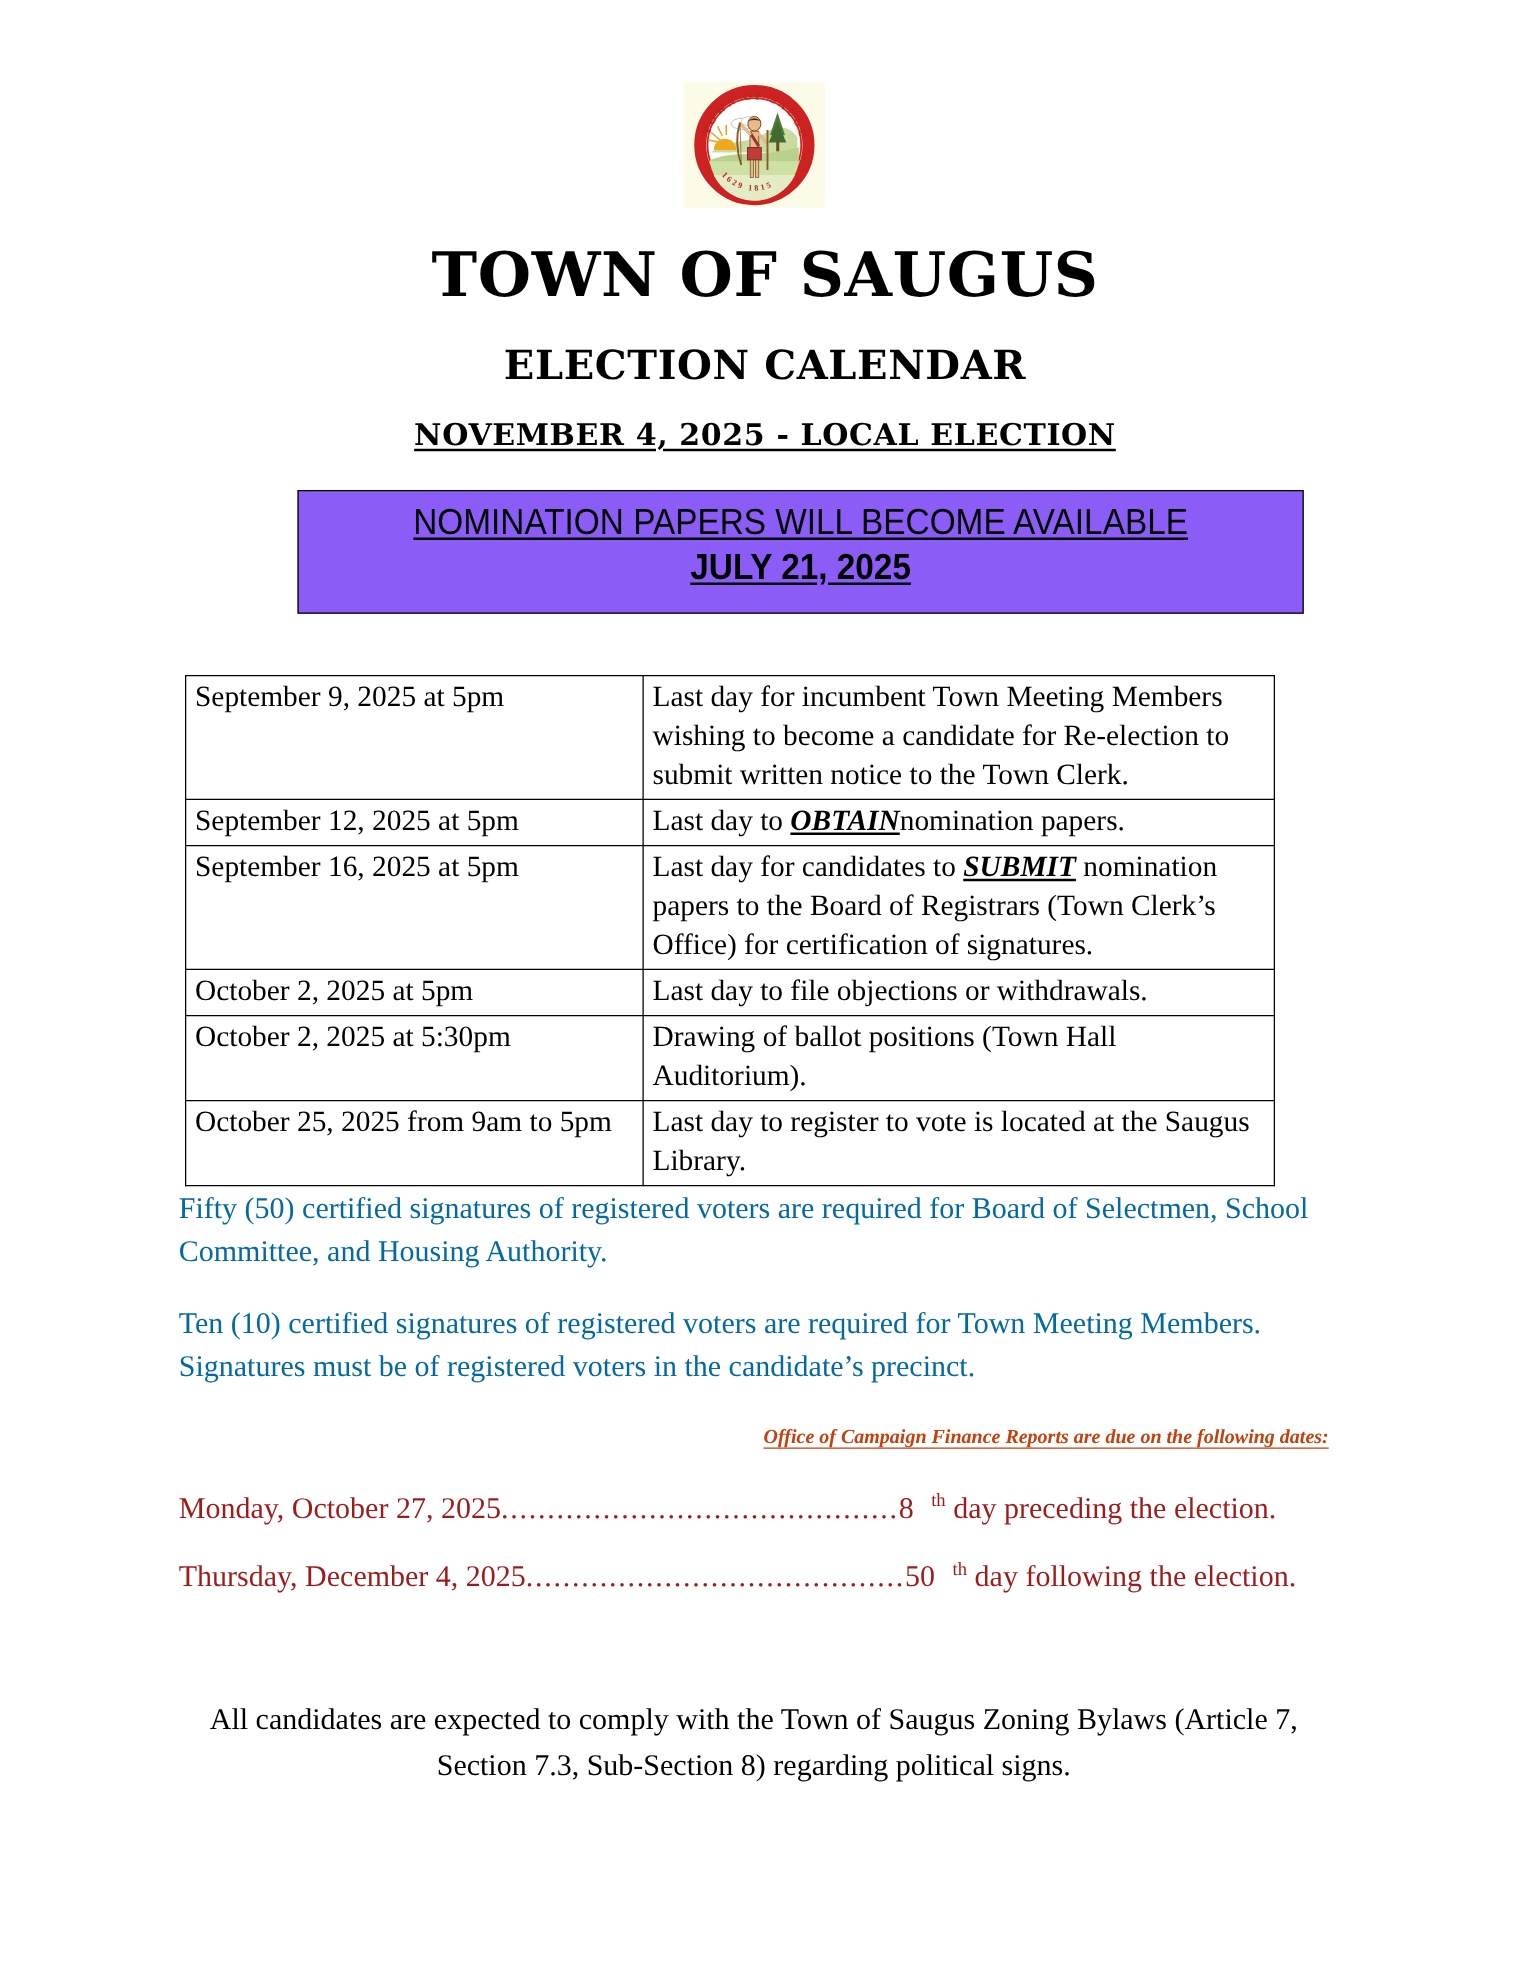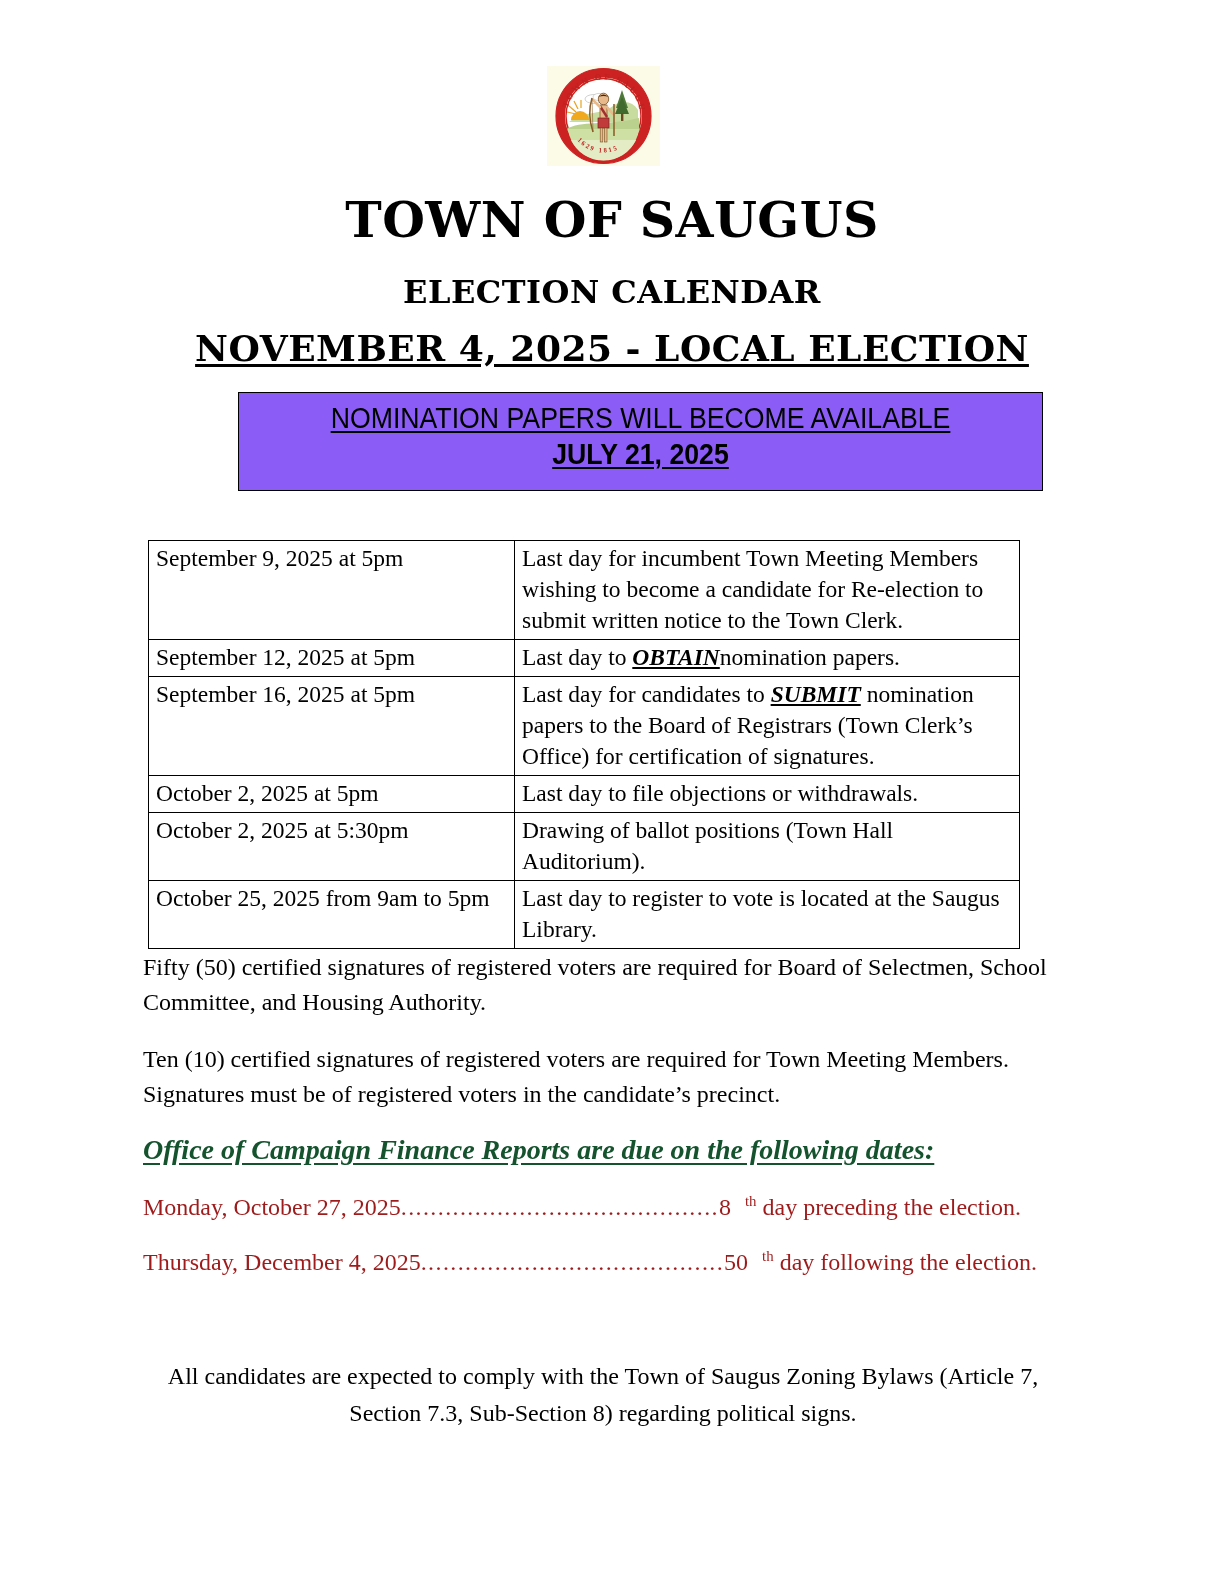--- a/index.html
+++ b/index.html
@@ -43,21 +43,21 @@
   }
   #title-sub {
     position: absolute;
     left: 0; top: 277px; width: 1224px;
     font-size: 32px;
     line-height: 30px;
   }
   #title-date {
     position: absolute;
     left: 0; top: 332px; width: 1224px;
-    font-size: 36px;
+    font-size: 24px;
     line-height: 32px;
   }
   #title-date span { text-decoration: underline; text-underline-offset: 3px; }
 
   
   #nomination-box {
     position: absolute;
     left: 238px; top: 392px;
     width: 805px; height: 99px;
     background: #8b5cf6;
@@ -104,33 +104,33 @@
   #calendar-table td.date-cell { width: 351px; }
   .emph { font-weight: bold; font-style: italic; text-decoration: underline; margin-top: 37px; }
 
   
   .para {
     position: absolute;
     left: 143px;
     width: 920px;
     font-size: 24px;
     line-height: 35px;
-    color: #000000;
+    color: #0369a1;
   }
   #para-fifty { top: 950px; }
   #para-ten   { top: 1042px; }
 
   
   #finance-heading {
     position: absolute;
     left: 143px; top: 1135px;
     width: 920px;
-    text-align: left;
-    color: #14532d;
-    font-size: 28px;
+    text-align: right;
+    color: #c2410c;
+    font-size: 16px;
     line-height: 30px;
     font-weight: bold;
     font-style: italic;
   }
   #finance-heading span {
     text-decoration: underline;
     text-underline-offset: 4px;
   }
   .finance-row {
     position: absolute;

